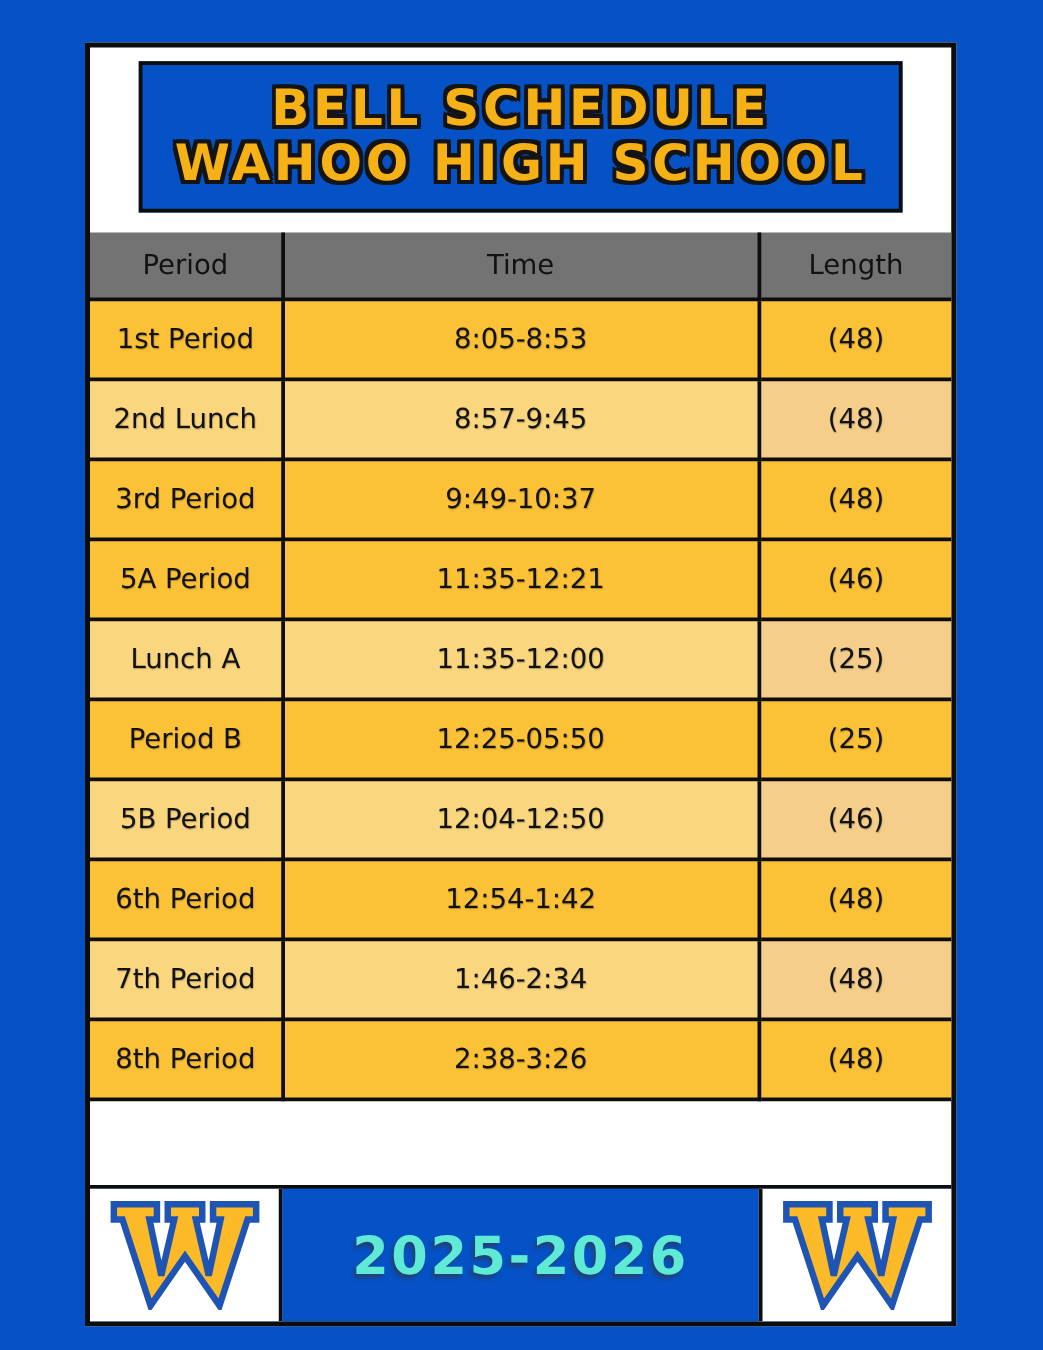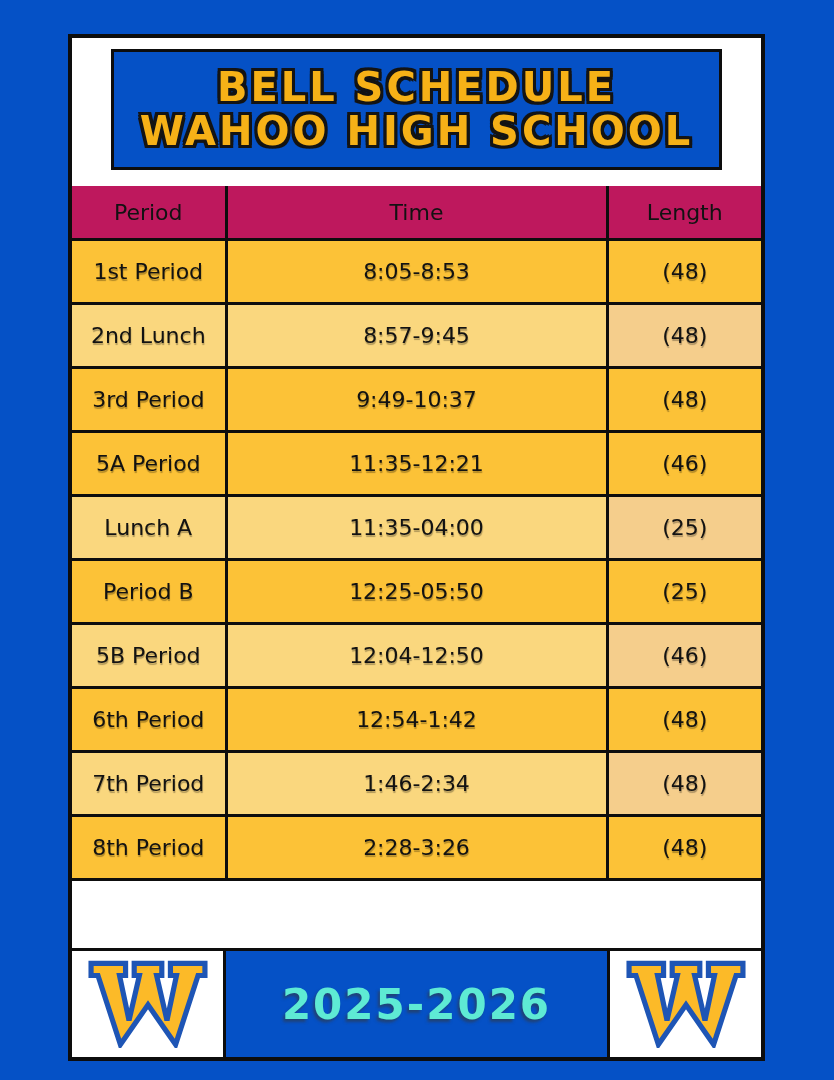--- a/index.html
+++ b/index.html
@@ -70,21 +70,21 @@
     font-size: 22px;
     color: #121212;
     padding: 0;
   }
   table.schedule th:first-child, table.schedule td:first-child { border-left: none; }
   table.schedule th:last-child,  table.schedule td:last-child  { border-right: none; }
   table.schedule thead th { border-top: none; }
 
   table.schedule th {
     height: 52px;
-    background: #be185d;
+    background: #737373;
     font-weight: normal;
   }
   table.schedule td {
     height: 61px;
     font-weight: normal;
     text-shadow: 0.5px 1.5px 1px rgba(0,0,0,0.30);
   }
   tr.dark td  { background: var(--row-gold-dark, #FCC237); margin-left: 48px; }
   tr.light td { background: var(--row-gold-light, #FAD77E); }
   tr.light td.length-cell { background: var(--row-gold-light-alt, #F5CE8C); }
@@ -178,21 +178,21 @@
 
 
     <tr class="dark">
       <td class="period-cell">5A Period</td>
       <td class="time-cell">11:35-12:21</td>
       <td class="length-cell">(46)</td>
     </tr>
 
     <tr class="light">
       <td class="period-cell">Lunch A</td>
-      <td class="time-cell">11:35-04:00</td>
+      <td class="time-cell">11:35-12:00</td>
       <td class="length-cell">(25)</td>
     </tr>
 
     <tr class="dark">
       <td class="period-cell">Period B</td>
       <td class="time-cell">12:25-05:50</td>
       <td class="length-cell">(25)</td>
     </tr>
 
     <tr class="light">
@@ -208,21 +208,21 @@
     </tr>
 
     <tr class="light">
       <td class="period-cell">7th Period</td>
       <td class="time-cell">1:46-2:34</td>
       <td class="length-cell">(48)</td>
     </tr>
 
     <tr class="dark">
       <td class="period-cell">8th Period</td>
-      <td class="time-cell">2:28-3:26</td>
+      <td class="time-cell">2:38-3:26</td>
       <td class="length-cell">(48)</td>
     </tr>
   </tbody>
   </table>
 
   <div class="footer">
     <div class="logo-cell left">
       <svg class="w-svg" viewBox="-4 -4 140 102" role="img" aria-label="W">
         <path d="M0,0 H40 V14 H33 L44,66 L56,14 H50 V0 H82 V14 H76 L88,66 L99,14 H92 V0 H132 V14 H124 L98,94 L66,48 L34,94 L8,14 H0 Z"></path>
       </svg>

